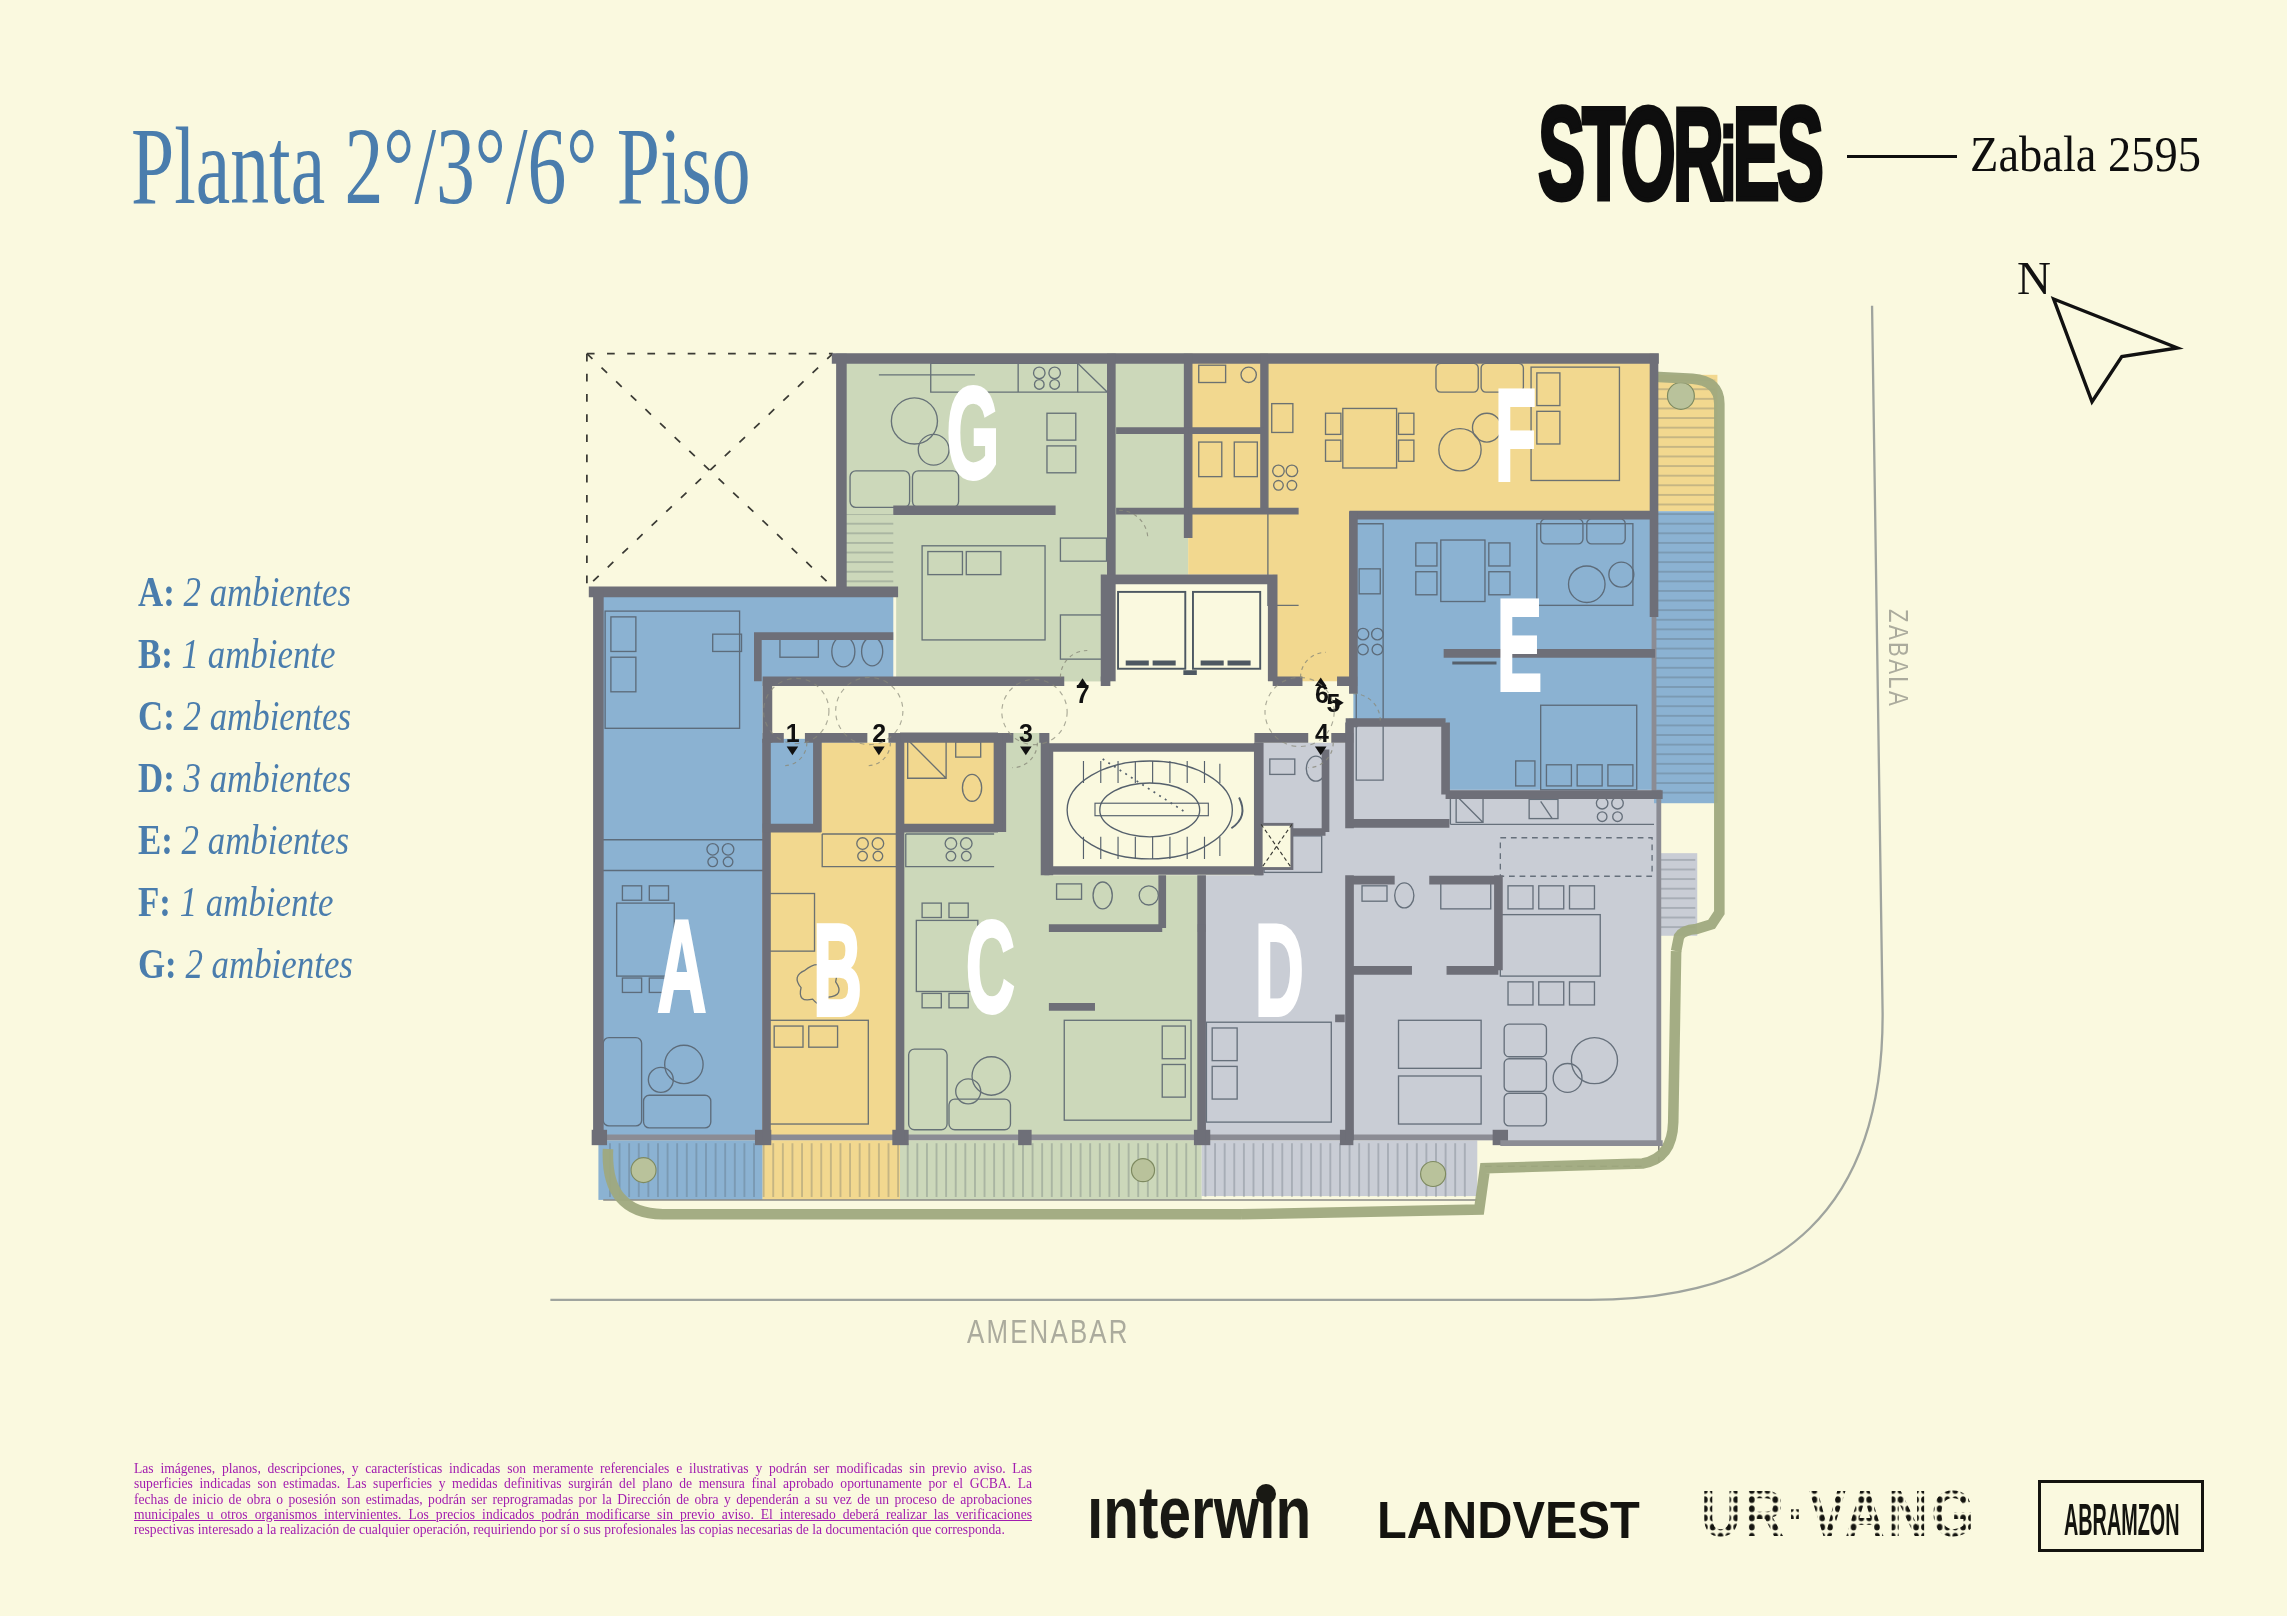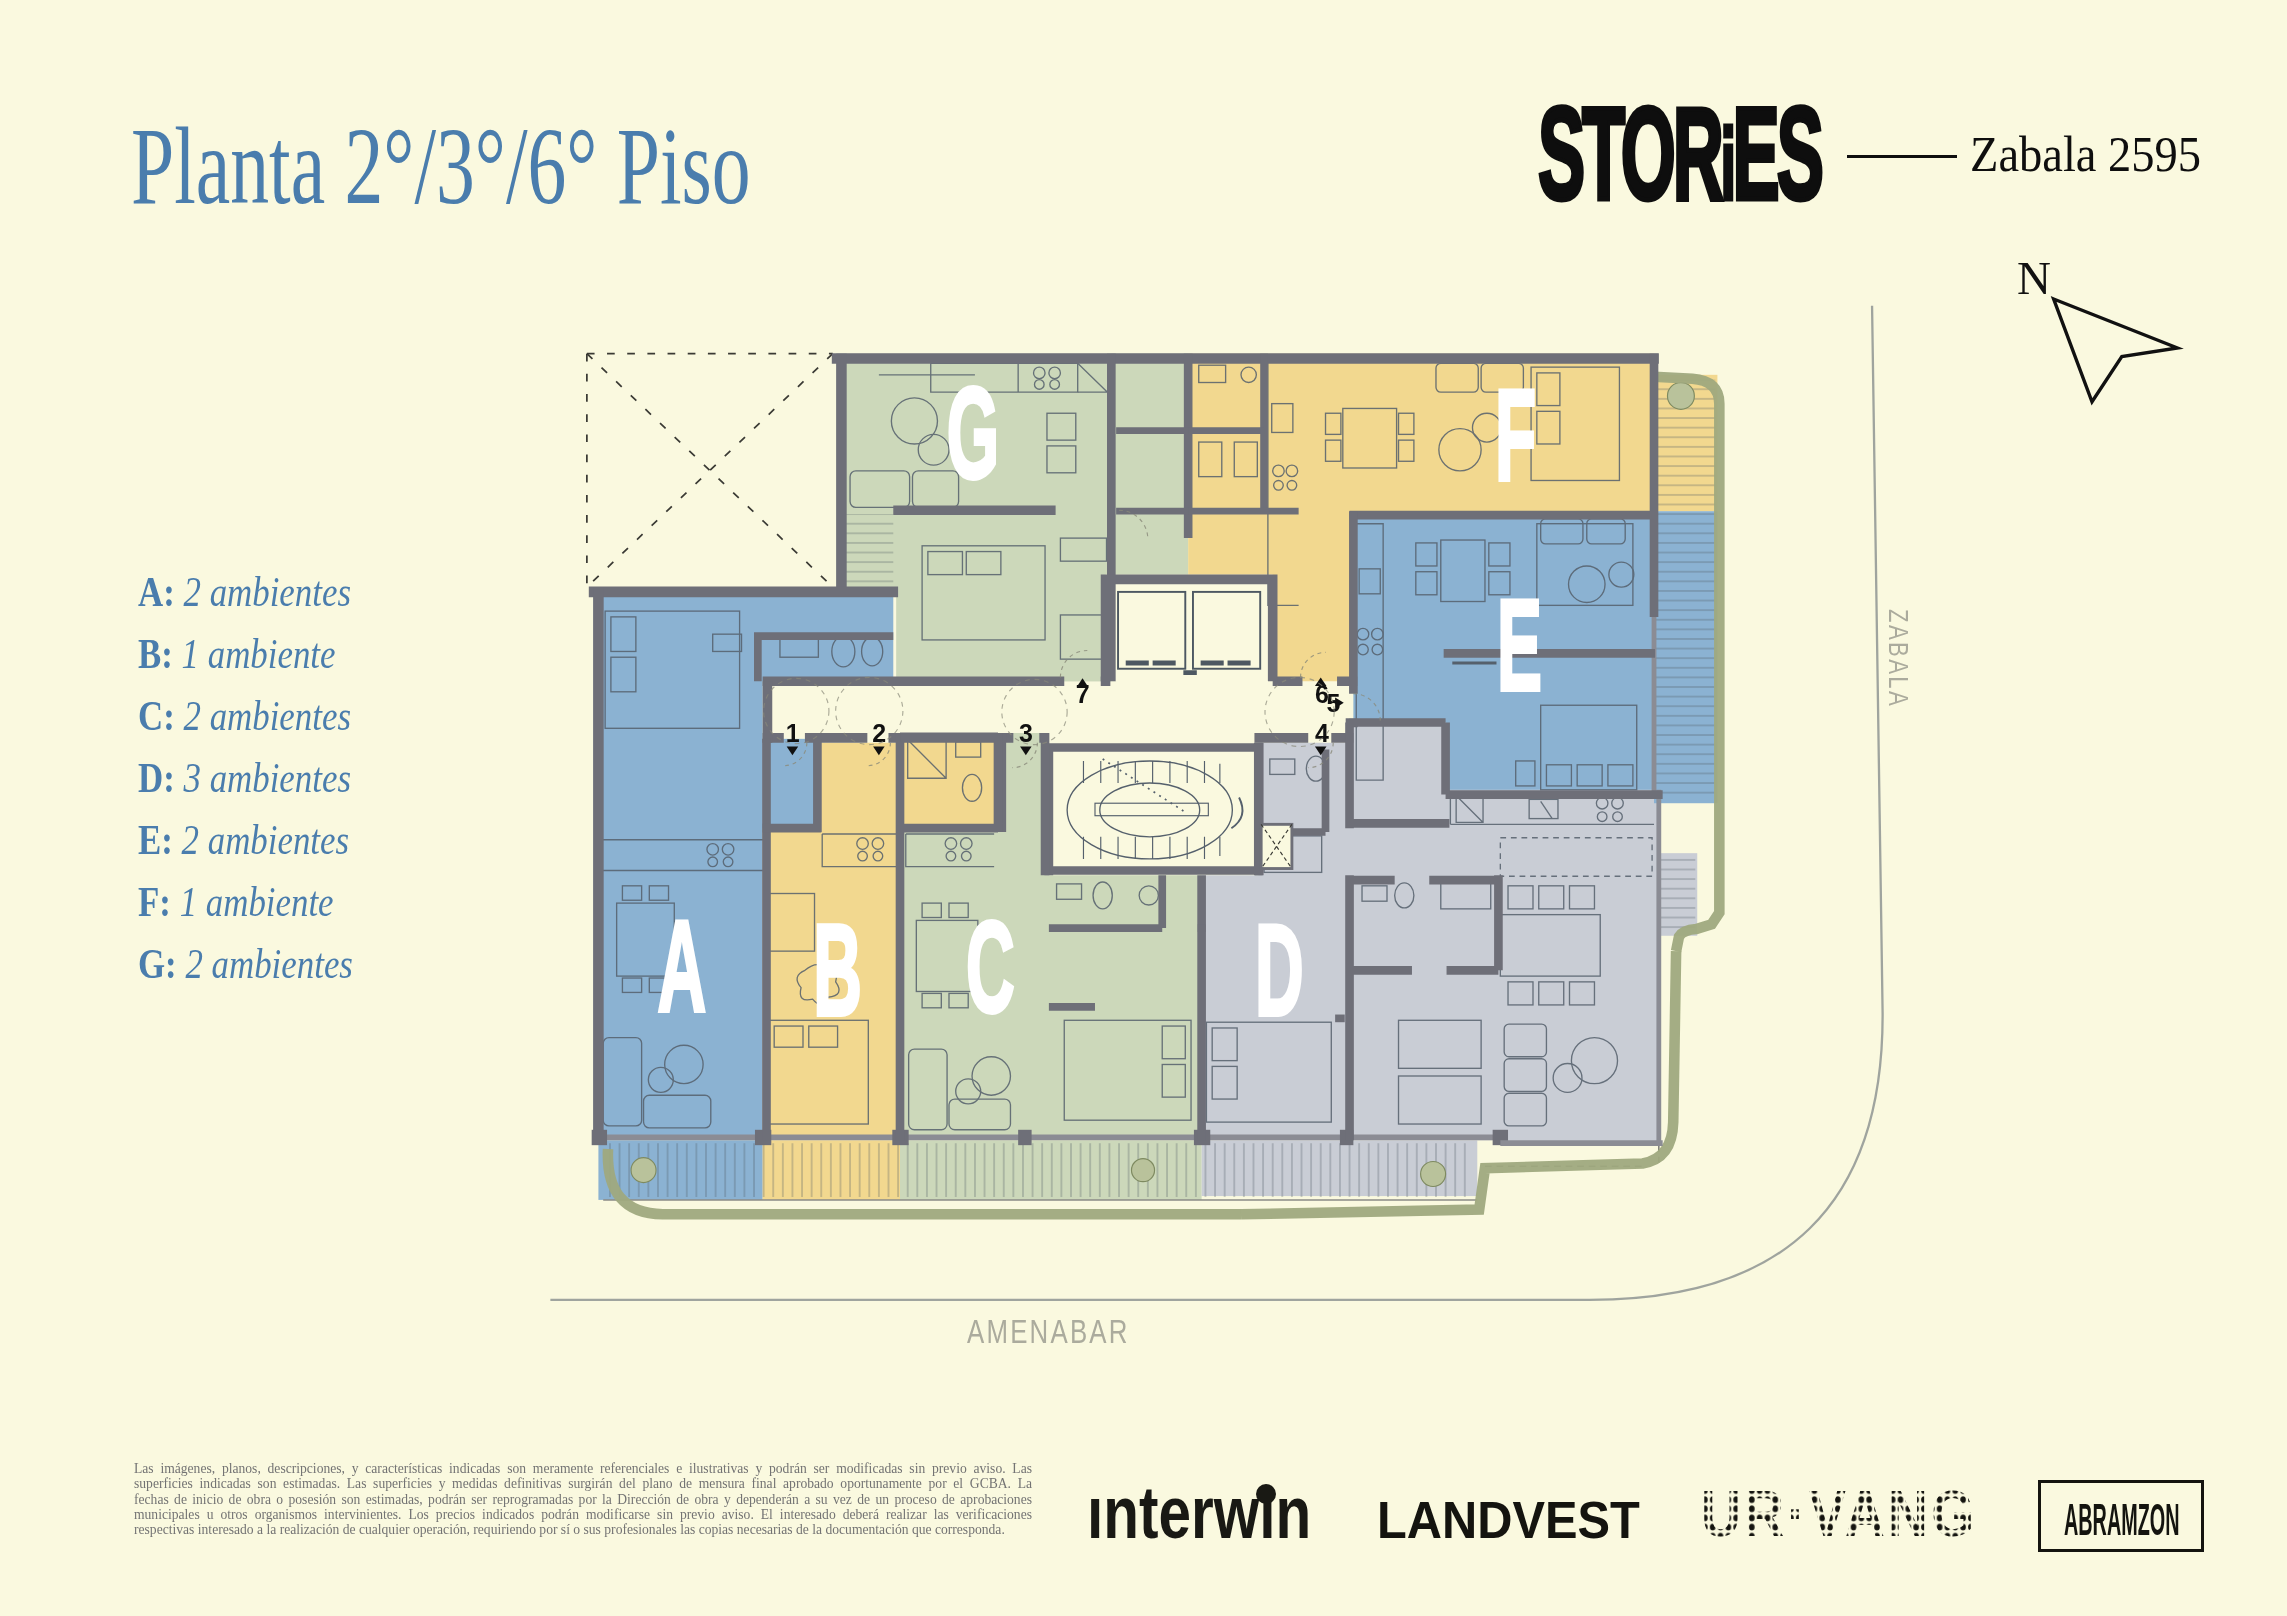--- a/index.html
+++ b/index.html
@@ -26,25 +26,25 @@
 <div class="abs" style="left:1847px;top:155px;width:110px;height:3.4px;background:#0e0e0e;"></div>
 
 <div class="abs" style="left:1970px;top:125px;font-family:'Liberation Serif',serif;font-size:50px;color:#0e0e0e;white-space:nowrap;transform:scaleX(0.93);transform-origin:0 0;">Zabala 2595</div>
 
 <div class="abs" style="left:2017px;top:251px;font-family:'Liberation Serif',serif;font-size:47px;color:#111;">N</div>
 
 <div class="abs" style="left:967px;top:1312px;font-size:34px;letter-spacing:2.9px;color:#abab9d;white-space:nowrap;transform:scaleX(0.76);transform-origin:0 0;">AMENABAR</div>
 
 <div class="abs" style="left:1913px;top:609px;font-size:27px;letter-spacing:2.9px;color:#abab9d;white-space:nowrap;transform:rotate(90deg) scaleX(0.82);transform-origin:0 0;">ZABALA</div>
 
-<div class="abs" style="left:134px;top:1461px;width:898px;font-family:'Liberation Serif',serif;font-size:13.6px;line-height:15.3px;color:#737373;">
+<div class="abs" style="left:134px;top:1461px;width:898px;font-family:'Liberation Serif',serif;font-size:13.6px;line-height:15.3px;color:#a21caf;">
 <div style="text-align:justify;text-align-last:justify;">Las imágenes, planos, descripciones, y características indicadas son meramente referenciales e ilustrativas y podrán ser modificadas sin previo aviso. Las</div>
 <div style="text-align:justify;text-align-last:justify;">superficies indicadas son estimadas. Las superficies y medidas definitivas surgirán del plano de mensura final aprobado oportunamente por el GCBA. La</div>
 <div style="text-align:justify;text-align-last:justify;font-family:Liberation Serif, serif;">fechas de inicio de obra o posesión son estimadas, podrán ser reprogramadas por la Dirección de obra y dependerán a su vez de un proceso de aprobaciones</div>
-<div style="text-align:justify;text-align-last:justify;">municipales u otros organismos intervinientes. Los precios indicados podrán modificarse sin previo aviso. El interesado deberá realizar las verificaciones</div>
+<div style="text-align:justify;text-align-last:justify;text-decoration:underline;">municipales u otros organismos intervinientes. Los precios indicados podrán modificarse sin previo aviso. El interesado deberá realizar las verificaciones</div>
 <div>respectivas interesado a la realización de cualquier operación, requiriendo por sí o sus profesionales las copias necesarias de la documentación que corresponda.</div>
 </div>
 
 <div class="abs" style="left:1087px;top:1470px;font-size:74px;font-weight:bold;color:#191914;white-space:nowrap;transform:scaleX(0.79);transform-origin:0 0;">ınterwın</div>
 
 <div class="abs" style="left:1256px;top:1484px;width:20px;height:20px;border-radius:50%;background:#191914;"></div>
 
 <div class="abs" style="left:1377px;top:1491px;font-size:51px;font-weight:bold;color:#14140f;white-space:nowrap;transform:scaleX(0.956);transform-origin:0 0;">LANDVEST</div>
 
 <svg class="abs" style="left:1701px;top:1477px;" width="288" height="72" viewBox="0 0 300 75">

